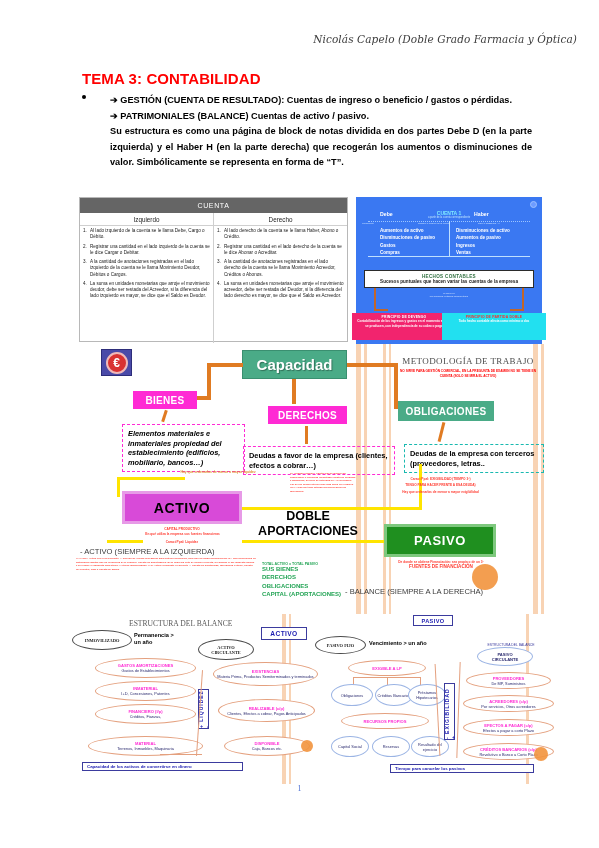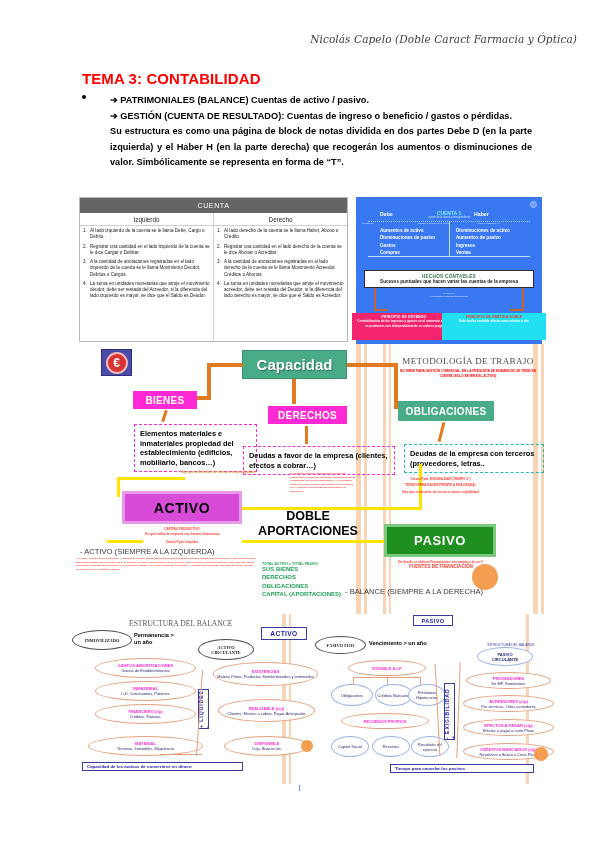--- a/index.html
+++ b/index.html
@@ -177,21 +177,21 @@
     text-align:center; font-size:9px; color:#4d4d4d;
     font-family:"Liberation Serif", serif; letter-spacing:.4px;
   }
   .metodo-red {
     position:absolute; left:398px; top:25px; width:140px;
     text-align:center; font-size:3.2px; font-weight:bold;
     color:#ff0000; line-height:4.6px;
   }
 
   .dbox { position:absolute; padding:4px 5px; font-size:7.4px; font-weight:bold; line-height:9.6px; }
-  .d-bienes   { left:134px; top:80px; width:123px; border:1.5px dashed #ff2ad4; }
+  .d-bienes   { left:122px; top:80px; width:123px; border:1.5px dashed #ff2ad4;font-style:italic; }
   .d-derechos { left:243px; top:102px; width:152px; border:1.5px dashed #ff2ad4; }
   .d-oblig    { left:404px; top:100px; width:140px; border:1.5px dashed #19b9b0; }
 
   .note-orange { position:absolute; font-size:3.4px; font-weight:bold; color:#e08a2e; text-align:center; line-height:4.8px; }
   .note-red    { position:absolute; font-size:3.2px; font-weight:bold; color:#ff3b30; text-align:center; line-height:4.6px; }
   .note-green  { position:absolute; font-size:6px; font-weight:bold; color:#23a455; line-height:8.4px; }
 
   .n-activo {
     left:122px; top:147px; width:120px; height:33px;
     background:#d84ad8; color:#000; font-size:14px;
@@ -270,28 +270,28 @@
   }
   .pageno {
     position:absolute; left:0; right:0; top:784px; text-align:center;
     font-size:8px; color:#4a6fd4; font-family:"Liberation Serif", serif;
   }
   .treeline { position:absolute; background:#e4a07e; }
 </style>
 </head>
 <body>
 
-<div class="author">Nicolás Capelo (Doble Caract Farmacia y Óptica)</div>
+<div class="author">Nicolás Capelo (Doble Grado Farmacia y Óptica)</div>
 <div class="tema">TEMA 3: CONTABILIDAD</div>
 
 <div class="bullet-wrap">
   <span class="bullet-dot"></span>
   <div class="bullet-body">
+    <span class="ln">➔ GESTIÓN (CUENTA DE RESULTADO): Cuentas de ingreso o beneficio / gastos o pérdidas.</span>
     <span class="ln">➔ PATRIMONIALES (BALANCE) Cuentas de activo / pasivo.</span>
-    <span class="ln">➔ GESTIÓN (CUENTA DE RESULTADO): Cuentas de ingreso o beneficio / gastos o pérdidas.</span>
     <span>Su estructura es como una página de block de notas dividida en dos partes Debe D (en la parte izquierda) y el Haber H (en la parte derecha) que recogerán los aumentos o disminuciones de valor. Simbólicamente se representa en forma de “T”.</span>
   </div>
 </div>
 
 <div class="cuenta-table">
   <div class="ct-title">CUENTA</div>
   <div class="ct-head">
     <div>Izquierdo</div>
     <div>Derecho</div>
   </div>

